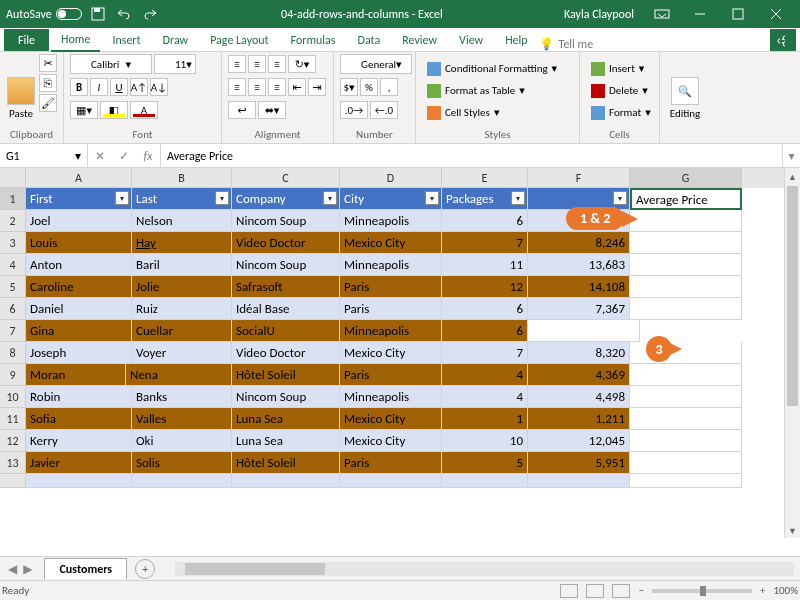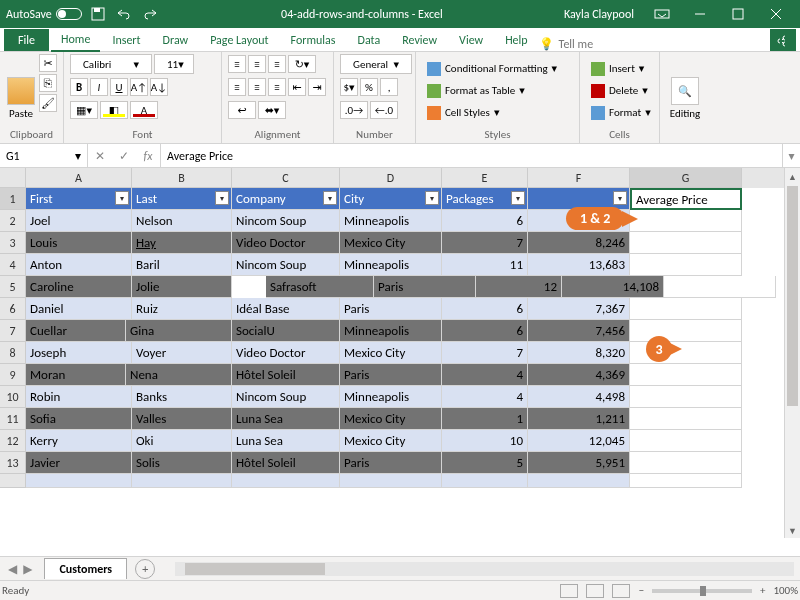--- a/index.html
+++ b/index.html
@@ -27,21 +27,21 @@
 .menu-tabs .share { width: 26px; height: 22px; background: #217346; display: flex; align-items: center; justify-content: center; margin-left: 6px; }
 
 
 .ribbon { height: 92px; background: #f3f2f1; border-bottom: 1px solid #d4d4d4; display: flex; font-size: 11px; }
 .group { border-right: 1px solid #d4d4d4; padding: 2px 6px; display: flex; flex-direction: column; justify-content: space-between; }
 .group .label { text-align: center; color: #666; font-size: 11px; padding-top: 1px;}
 .group .body { display: flex; gap: 3px; flex: 1; align-items: flex-start;}
 .big-btn { width: 38px; height: 66px; display: flex; flex-direction: column; align-items: center; justify-content: flex-end; gap: 2px; }
 .big-btn .ic { width: 28px; height: 28px; background: #e8e6e3; border: 1px solid #c8c6c4; }
 .col { display: flex; flex-direction: column; gap: 2px; }
-.combo { height: 20px; border: 1px solid #c8c6c4; background: #fff; display: flex; align-items: center; padding: 0 12px; font-size: 11px; justify-content: space-between; }
+.combo { height: 20px; border: 1px solid #c8c6c4; background: #fff; display: flex; align-items: center; padding: 0 20px; font-size: 11px; justify-content: space-between; }
 .row-ic { display: flex; gap: 2px; height: 20px; align-items: center; }
 .sq { width: 18px; height: 18px; border: 1px solid #c8c6c4; background: #fff; display: flex; align-items: center; justify-content: center; font-size: 11px; }
 .sq.b { font-weight: bold; }
 .sq.i { font-style: italic; }
 .sq.u { text-decoration: underline; }
 .wide { width: 28px; }
 .sm-btn { height: 20px; border: 1px solid transparent; display: flex; align-items: center; gap: 4px; padding: 0 4px; font-size: 11px; }
 .sm-ic { width: 14px; height: 14px; background: #888; display: inline-block; }
 
 
@@ -62,21 +62,21 @@
 .rh { height: 22px; border-right: 1px solid #ccc; border-bottom: 1px solid #ccc; background: #e6e6e6; display: flex; align-items: center; justify-content: center; font-size: 12px; color: #333; }
 .rh.sel { background: #d2d2d2; }
 .cells { position: absolute; left: 26px; top: 20px; right: 16px; bottom: 0; }
 .trow { display: flex; height: 22px; }
 .cell { border-right: 1px solid #d4d4d4; border-bottom: 1px solid #d4d4d4; padding: 0 4px; display: flex; align-items: center; overflow: hidden; white-space: nowrap; }
 .cell.num { justify-content: flex-end; }
 .hdr-row .cell { background: #4472C4; color: #fff; font-weight: 400; position: relative; }
 .filter { position: absolute; right: 2px; top: 3px; width: 14px; height: 14px; background: #fff; border: 1px solid #888; display: flex; align-items: center; justify-content: center; }
 .filter::after { content: "▾"; font-size: 8px; color: #333; }
 .odd .cell { background: #D9E1F2; }
-.even .cell { background: #737373; }
+.even .cell { background: #a16207; }
 .selcell { border: 2px solid #217346 !important; }
 .vscroll { position: absolute; right: 0; top: 0; bottom: 0; width: 16px; background: #f0f0f0; border-left: 1px solid #d4d4d4; }
 .vscroll .thumb { position: absolute; left: 2px; right: 2px; top: 18px; height: 220px; background: #c8c6c4; }
 .vscroll .arr { position: absolute; left: 0; right: 0; height: 16px; display: flex; align-items: center; justify-content: center; font-size: 9px; color: #666; }
 
 
 .callout1 { position: absolute; background: #E8762D; color: #fff; font-weight: bold; font-size: 14px; border-radius: 12px; padding: 3px 14px; left: 540px; top: 19px; z-index: 5; display: flex; align-items: center;}
 .callout1::after { content: ""; position: absolute; right: -14px; top: 4px; border-left: 16px solid #E8762D; border-top: 8px solid transparent; border-bottom: 8px solid transparent;}
 .callout2 { position: absolute; width: 26px; height: 26px; background: #E8762D; color: #fff; font-weight: bold; font-size: 14px; border-radius: 50%; display: flex; align-items: center; justify-content: center; left: 620px; top: 148px; z-index: 5;}
 .callout2::after { content: ""; position: absolute; right: -10px; top: 7px; border-left: 12px solid #E8762D; border-top: 6px solid transparent; border-bottom: 6px solid transparent;}
@@ -388,42 +388,41 @@
         <div class="cell" style="width: 100px;">Baril</div>
         <div class="cell" style="width: 108px;">Nincom Soup</div>
         <div class="cell" style="width: 102px;">Minneapolis</div>
         <div class="cell num" style="width: 86px;">11</div>
         <div class="cell num" style="width: 102px;">13,683</div>
         <div class="cell" style="width: 112px; background: rgb(255, 255, 255);"></div>
       </div>
       <div class="trow even">
         <div class="cell" style="width: 106px;">Caroline</div>
         <div class="cell" style="width: 100px;">Jolie</div>
-        <div class="cell" style="width: 108px; margin-left: 34px;">Safrasoft</div>
+        <div class="cell" style="width: 108px;">Safrasoft</div>
         <div class="cell" style="width: 102px;">Paris</div>
         <div class="cell num" style="width: 86px;">12</div>
         <div class="cell num" style="width: 102px;">14,108</div>
         <div class="cell" style="width: 112px; background: rgb(255, 255, 255);"></div>
       </div>
       <div class="trow odd">
         <div class="cell" style="width: 106px;">Daniel</div>
         <div class="cell" style="width: 100px;">Ruiz</div>
         <div class="cell" style="width: 108px;">Idéal Base</div>
         <div class="cell" style="width: 102px;">Paris</div>
         <div class="cell num" style="width: 86px;">6</div>
         <div class="cell num" style="width: 102px;">7,367</div>
         <div class="cell" style="width: 112px; background: rgb(255, 255, 255);"></div>
       </div>
       <div class="trow even">
+        <div class="cell" style="width: 106px;">Gina</div>
         <div class="cell" style="width: 100px;">Cuellar</div>
-        <div class="cell" style="width: 106px;">Gina</div>
         <div class="cell" style="width: 108px;">SocialU</div>
         <div class="cell" style="width: 102px;">Minneapolis</div>
         <div class="cell num" style="width: 86px;">6</div>
-        <div class="cell num" style="width: 102px;">7,456</div>
         <div class="cell" style="width: 112px; background: rgb(255, 255, 255);"></div>
       </div>
       <div class="trow odd">
         <div class="cell" style="width: 106px;">Joseph</div>
         <div class="cell" style="width: 100px;">Voyer</div>
         <div class="cell" style="width: 108px;">Video Doctor</div>
         <div class="cell" style="width: 102px;">Mexico City</div>
         <div class="cell num" style="width: 86px;">7</div>
         <div class="cell num" style="width: 102px;">8,320</div>
         <div class="cell" style="width: 112px; background: rgb(255, 255, 255);"></div>

